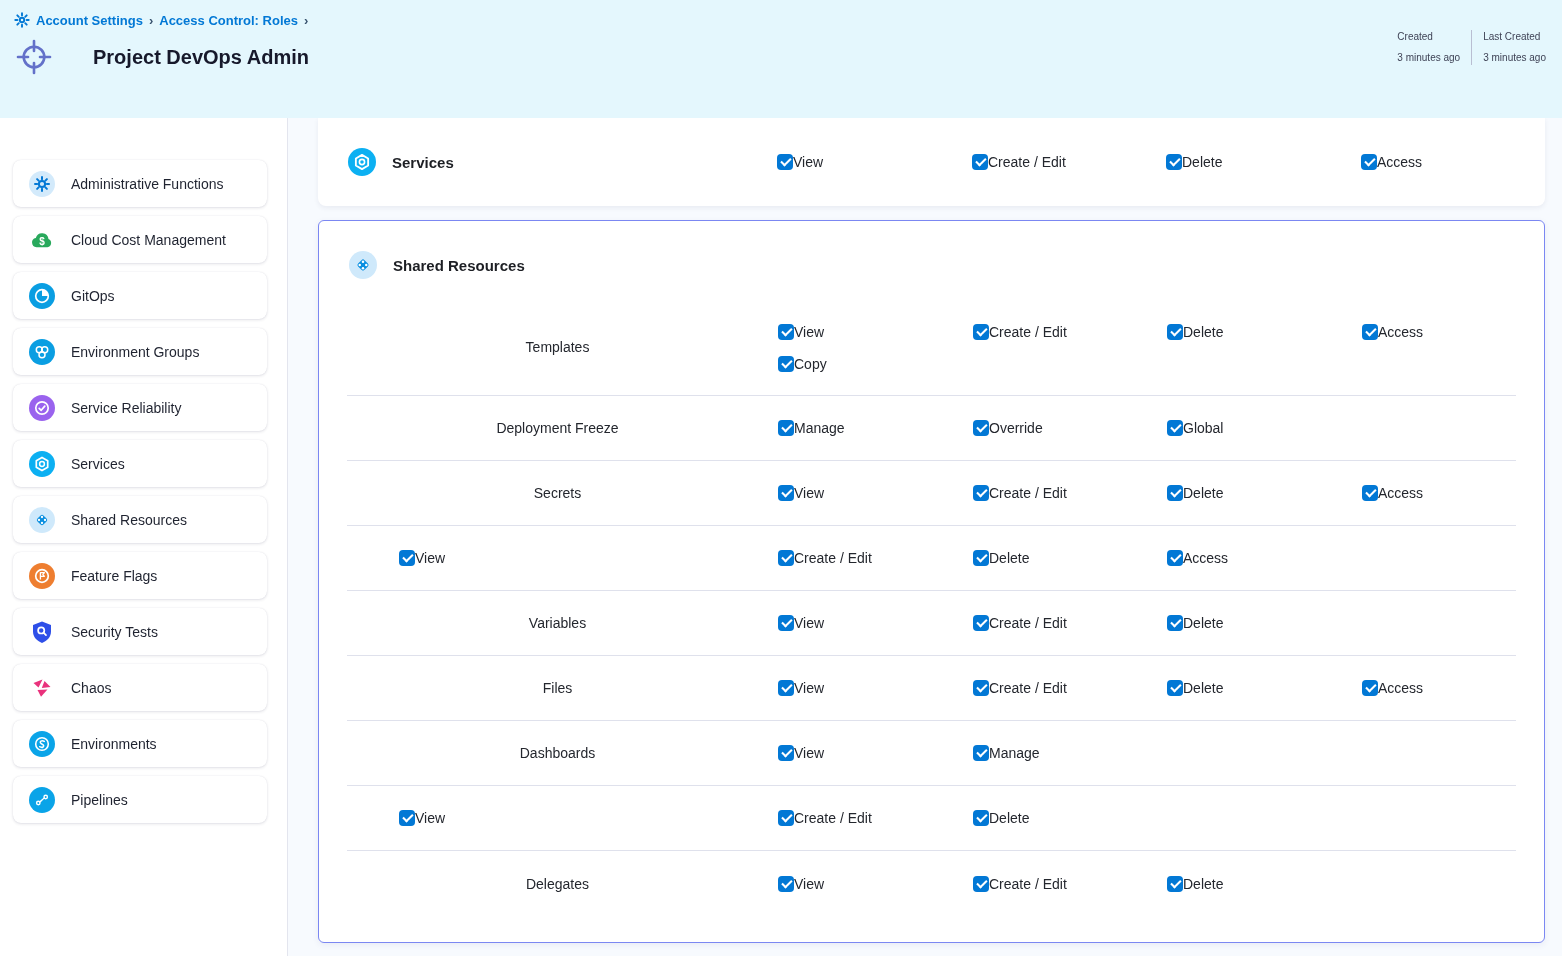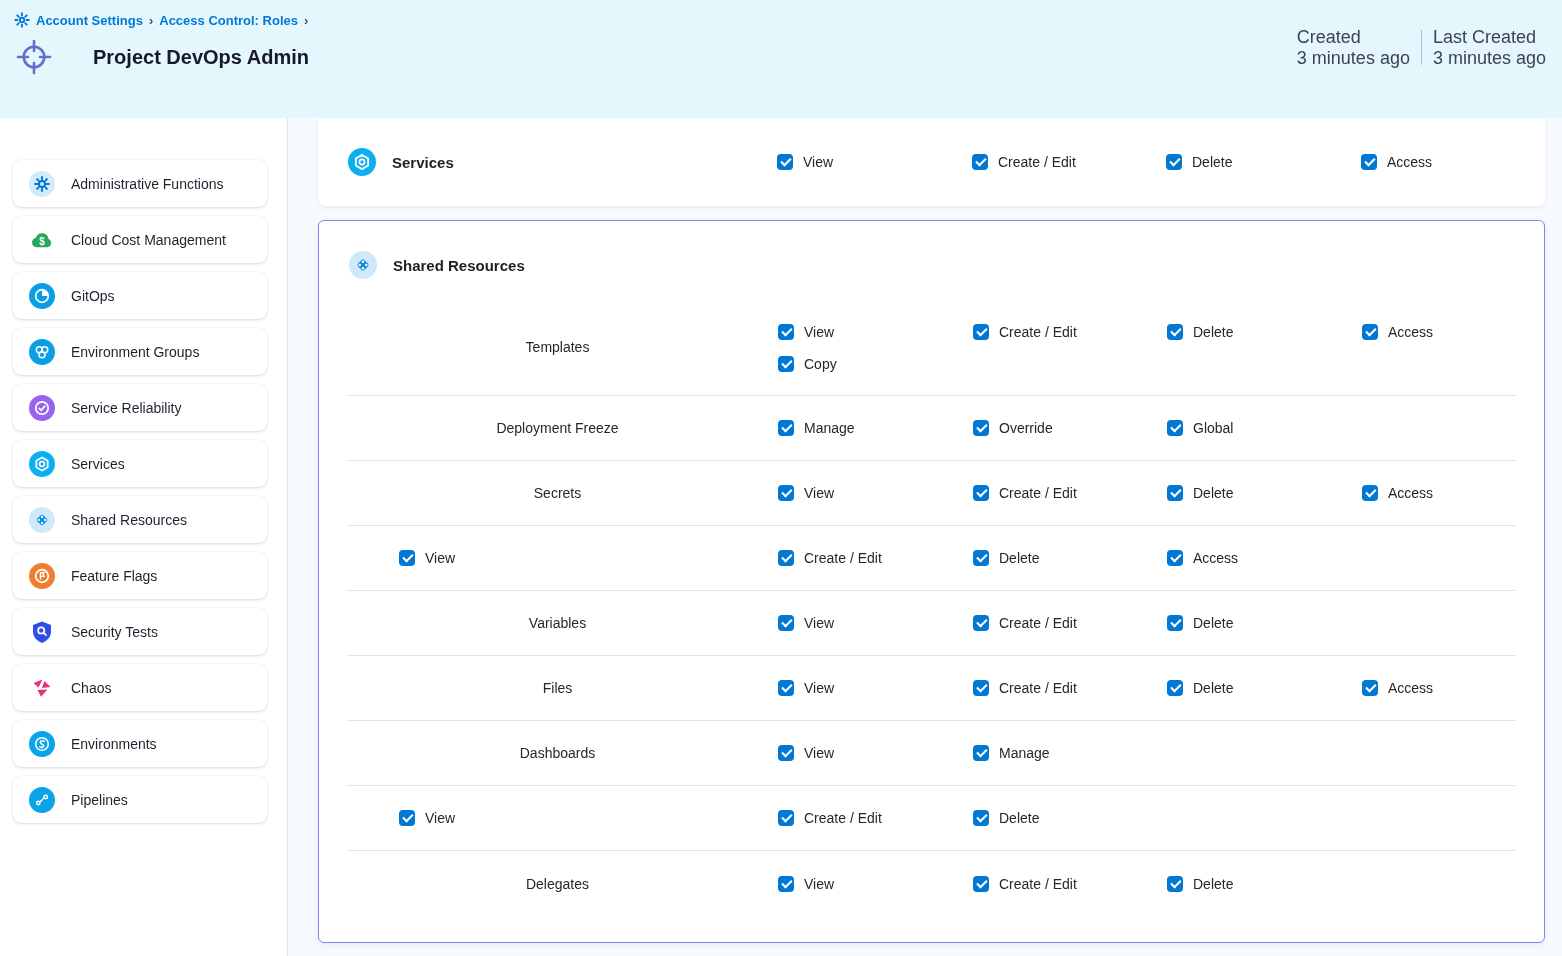--- a/index.html
+++ b/index.html
@@ -8,21 +8,21 @@
 
   
   .header { height:118px; background:#e4f7fd; position:relative; }
   .breadcrumb { display:flex; align-items:center; gap:6px; padding:12px 0 0 14px;
     font-size:13px; font-weight:600; color:#0278d5;text-align:center; }
   .breadcrumb .crumb { cursor:pointer; }
   .breadcrumb .sep { color:#38536e; font-weight:600; }
   .title-row { display:flex; align-items:center; gap:38px; margin:8px 0 0 13px; }
   .page-title { font-size:20px; font-weight:600; color:#17192b; }
   .meta { position:absolute; top:28px; right:16px; display:flex; align-items:stretch; gap:11px; }
-  .meta-col { display:flex; flex-direction:column; gap:3px; font-size:18px; color:#3f4356; }
+  .meta-col { display:flex; flex-direction:column; gap:3px; font-size:10px; color:#3f4356; }
   .meta-col .meta-label { line-height:18px; }
   .meta-col .meta-value { line-height:18px; }
   .meta-divider { width:1px; background:#b9bed2; margin:2px 0; }
 
   
   .content { display:flex; height:838px; }
   .sidebar { width:288px; flex:none; background:#ffffff; border-right:1px solid #e3e5ee;
     padding:42px 20px 0 13px;text-align:right; }
   .side-card { height:47px; background:#fff; border-radius:8px; margin-bottom:9px;
     box-shadow:0 1px 3px rgba(40,45,80,.14), 0 0 1px rgba(40,45,80,.12);
@@ -48,21 +48,21 @@
   .perm-row { margin:0 28px; padding-left:21px; min-height:65px;
     display:grid; grid-template-columns:379px 195px 194px 195px 1fr;
     align-items:center; border-bottom:1px solid #dfe1ec; }
   .perm-row.last { border-bottom:none; }
   .row-label { font-size:14px; color:#24272e;text-align:center; }
   .cb-stack { display:flex; flex-direction:column; gap:16px; }
   .row-templates { min-height:97px; align-items:start; }
   .row-templates .row-label { align-self:center; }
   .row-templates .cell, .row-templates .cb-stack { padding-top:25px; }
 
-  .cb-item { display:flex; align-items:center; gap:10px; cursor:pointer;padding-left:31px; }
+  .cb-item { display:flex; align-items:center; cursor:pointer;padding-left:31px; }
   .cb { width:16px; height:16px; background:#0278d5; border-radius:4px;
     position:relative; flex:none; }
   .cb::after { content:""; position:absolute; left:3.5px; top:4px; width:7.5px; height:4px;
     border-left:2px solid #fff; border-bottom:2px solid #fff; transform:rotate(-45deg); }
   .cb-label { font-size:14px; color:#24272e; }
 </style>
 </head>
 <body>
 
 <div class="header">

